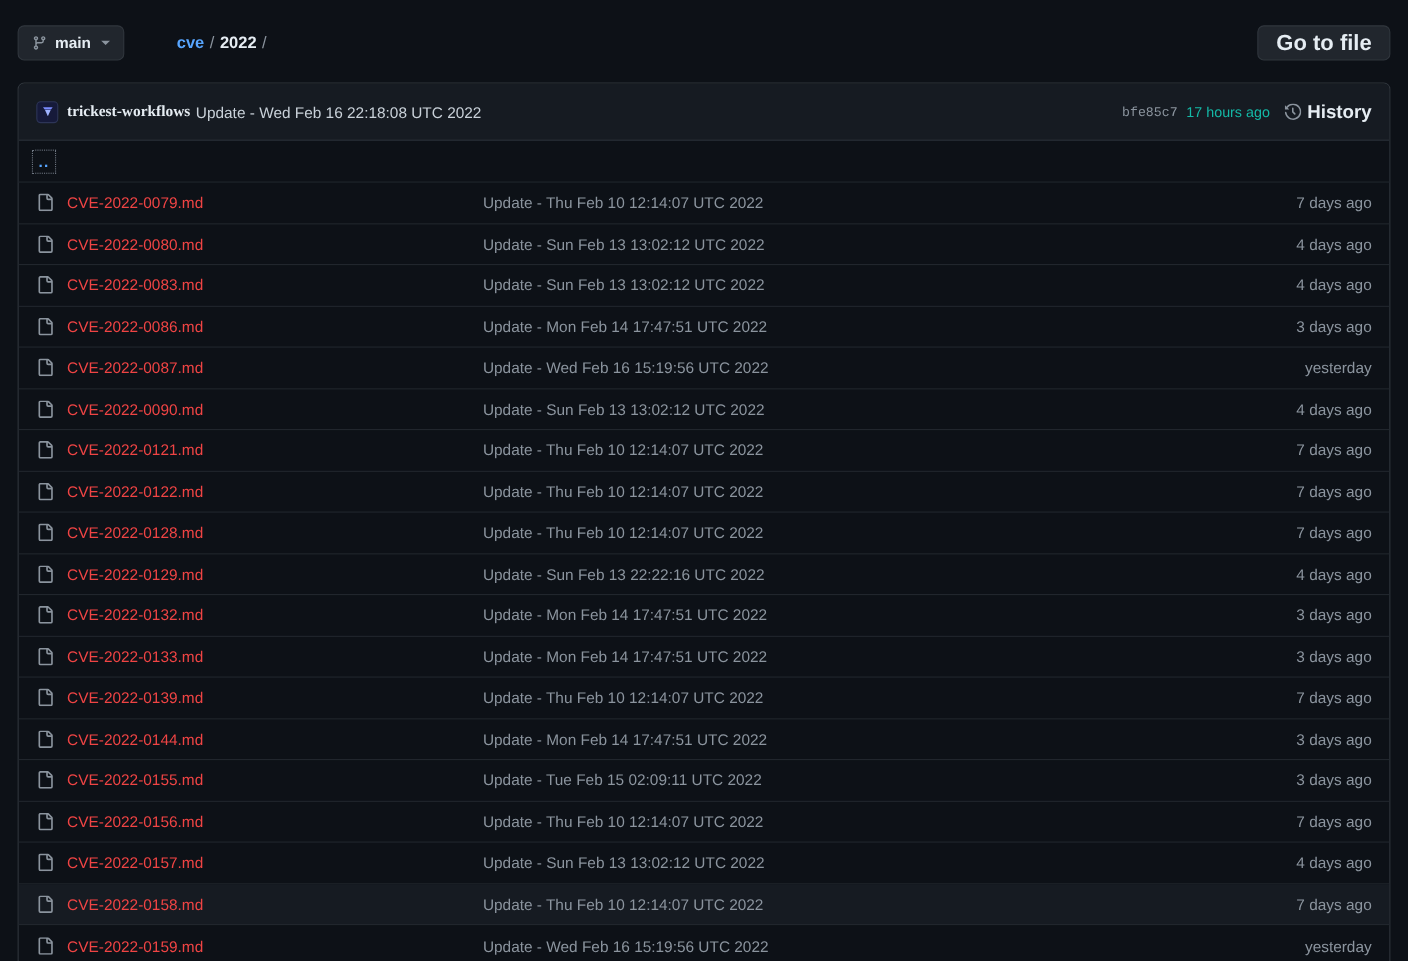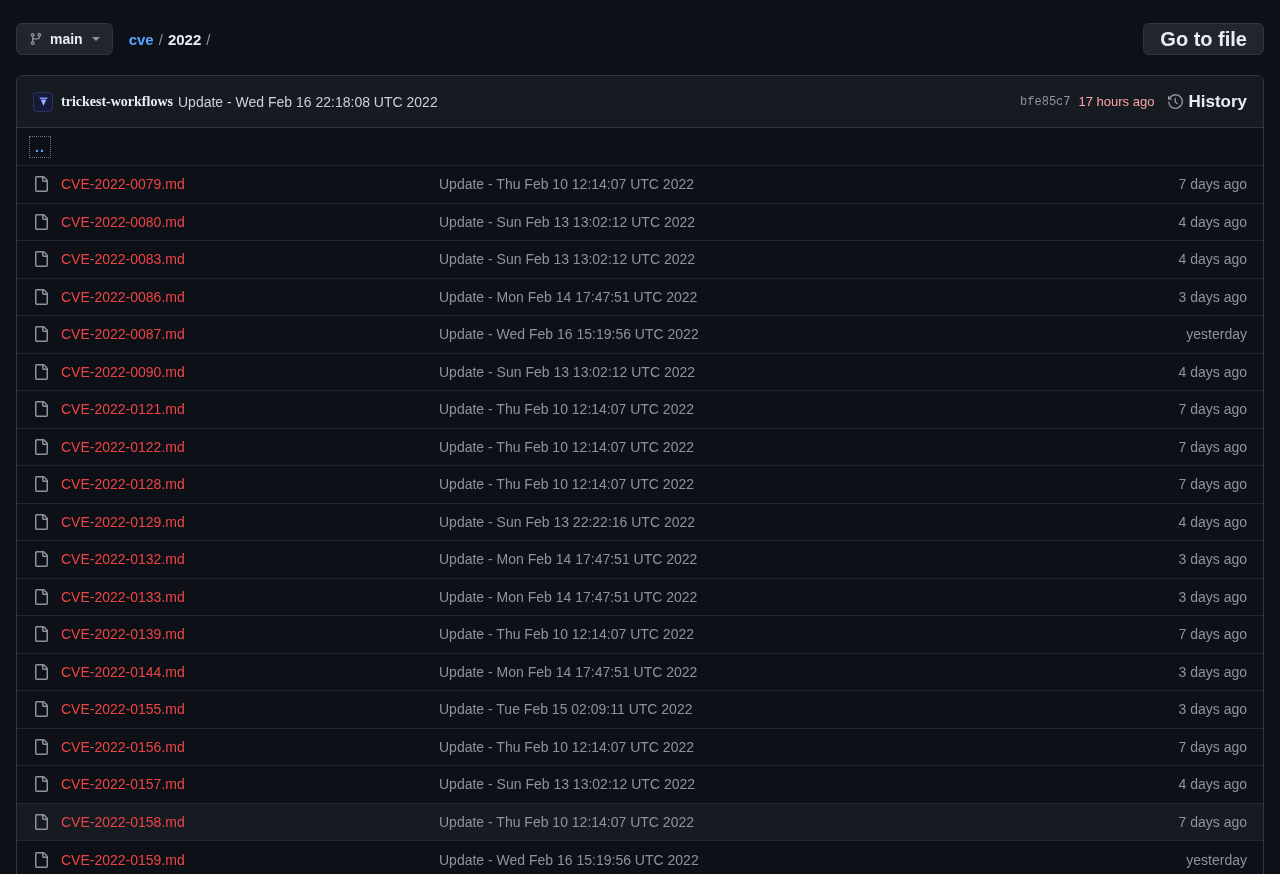--- a/index.html
+++ b/index.html
@@ -25,20 +25,21 @@
 
   
   .topbar {
     position: absolute;
     left: 0; top: 0;
     width: 1280px;
     height: 78px;
     display: flex;
     align-items: center;
     padding: 0 16px;
+    gap: 32px;
   }
 
   .branch-btn {
     display: inline-flex;
     align-items: center;
     gap: 7px;
     height: 32px;
     padding: 0 12px;
     background: #21262d;
     border: 1px solid #30363d;
@@ -148,21 +149,21 @@
     gap: 8px;
     flex: 0 0 auto;
     padding-left: 16px;
   }
   .commit-sha {
     font-family: "Liberation Mono", monospace;
     font-size: 12px;
     color: #8b949e;
     cursor: pointer;
   }
-  .commit-time { font-size: 13px; color: #fca5a5; }
+  .commit-time { font-size: 13px; color: #14b8a6; }
   .history-link {
     display: inline-flex;
     align-items: center;
     gap: 5px;
     font-size: 17px;
     font-weight: 600;
     color: #e6edf3;
     cursor: pointer;
     margin-left: 6px;
   }

